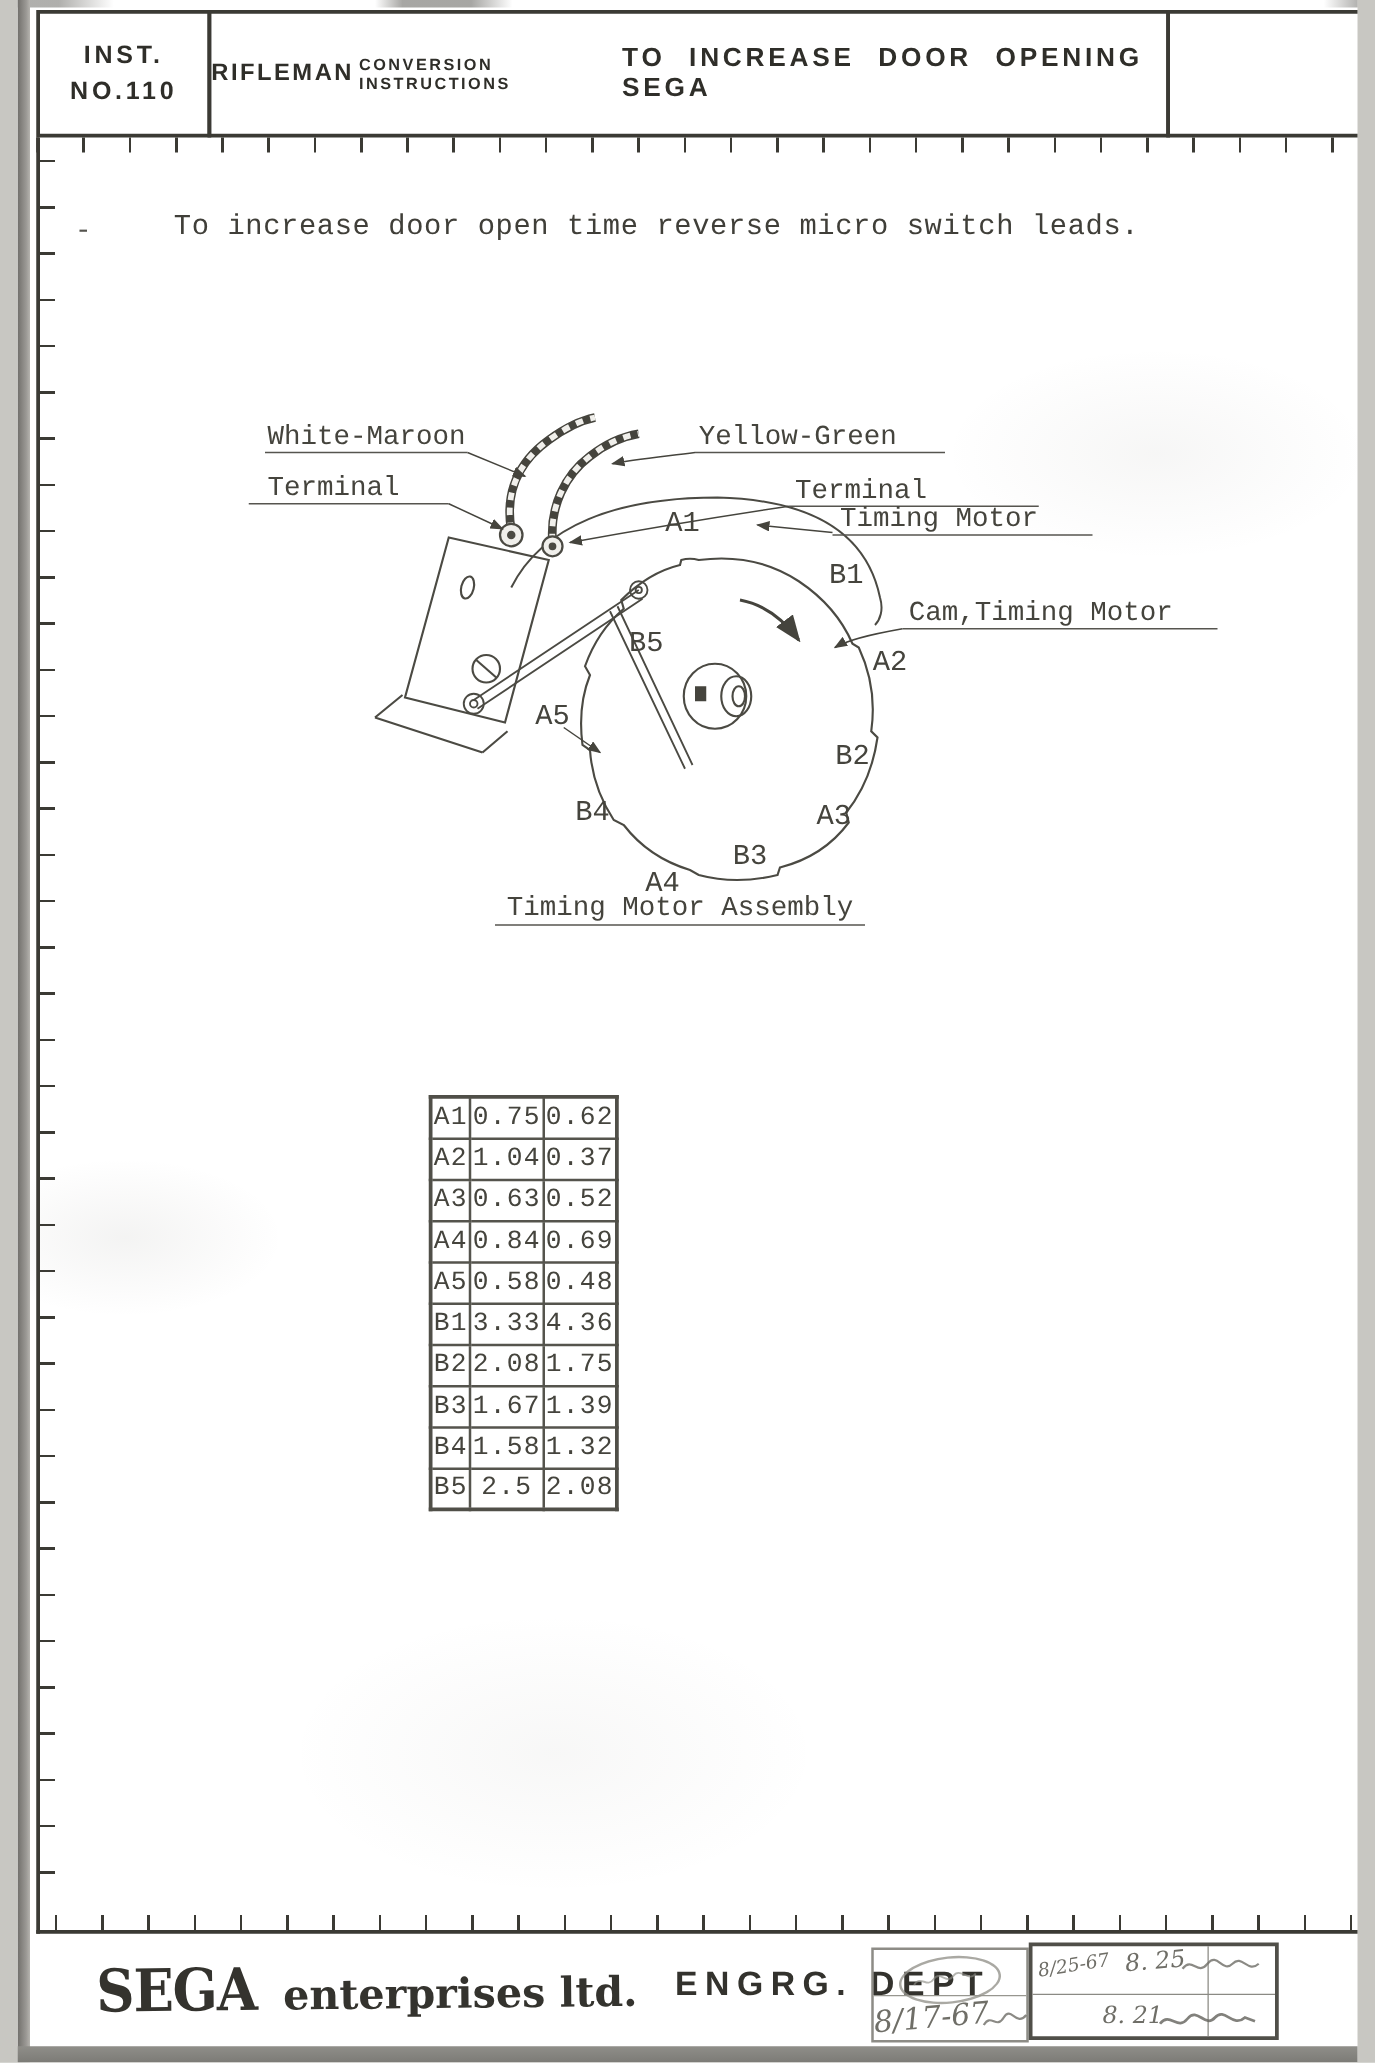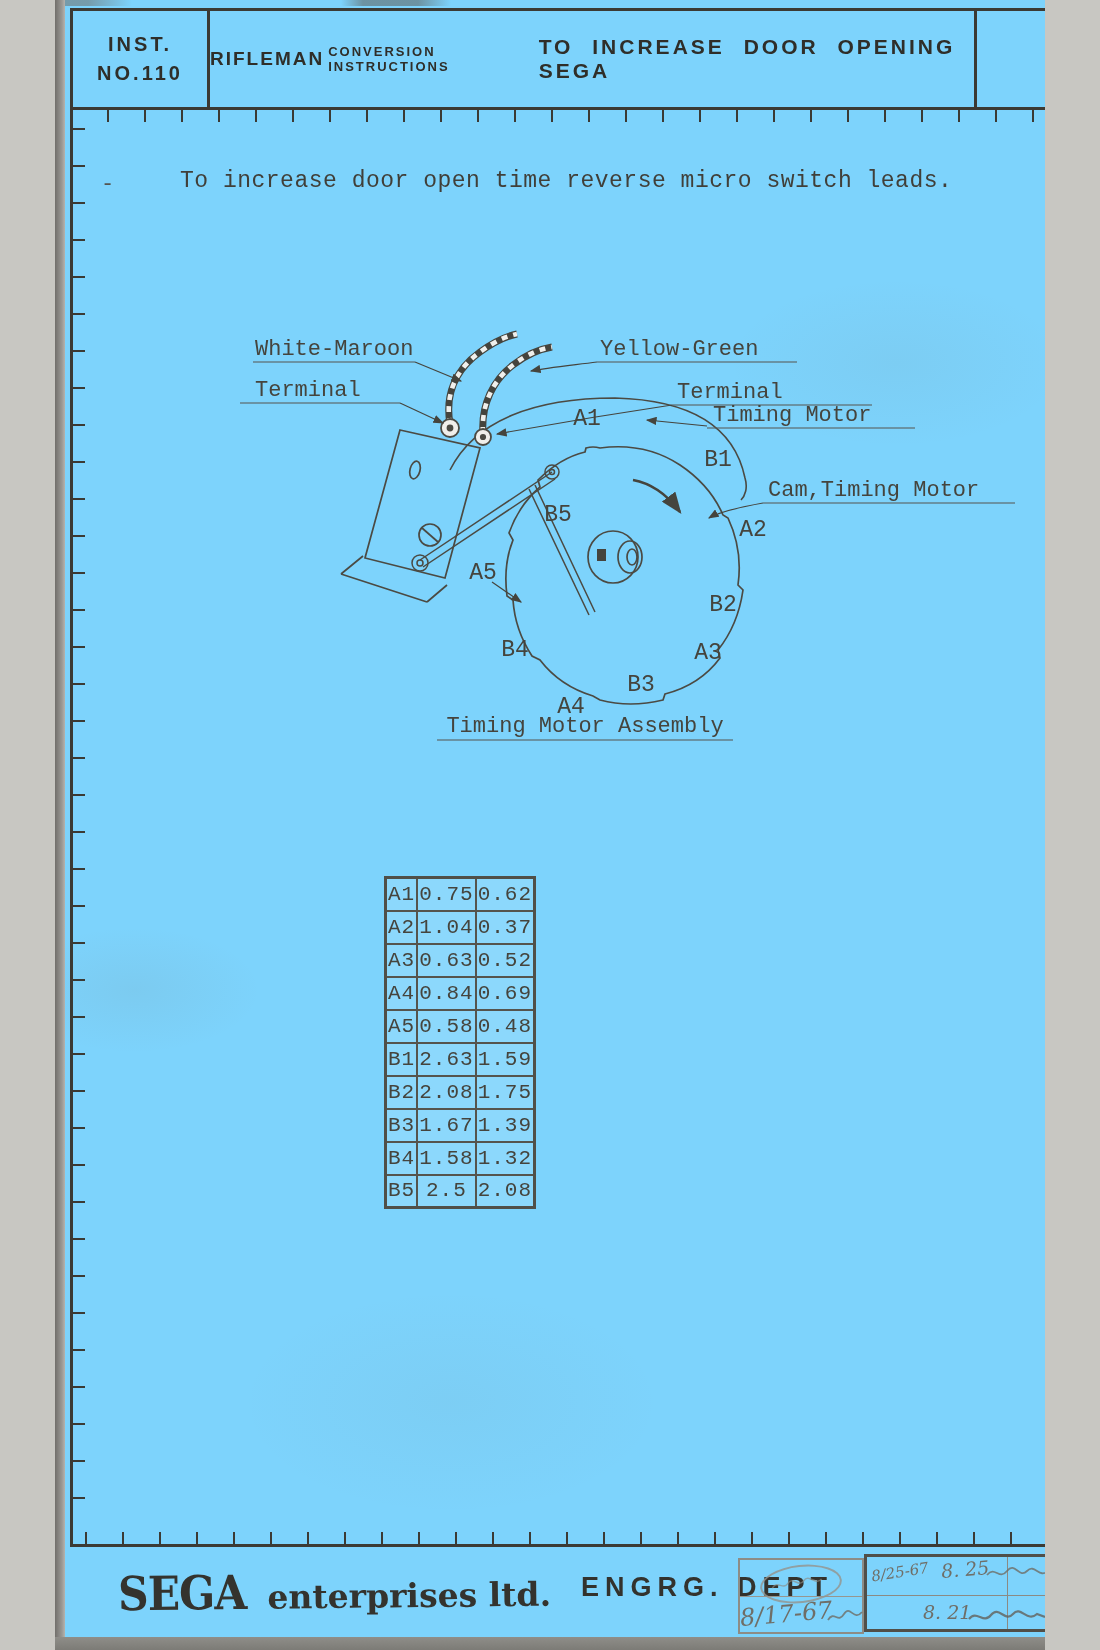--- a/index.html
+++ b/index.html
@@ -1,18 +1,18 @@
 <!DOCTYPE html>
 <html><head>
 <meta charset="utf-8">
 <style>
   html,body{margin:0;padding:0;background:#c8c7c2;}
   .page{
-    position:relative;width:990px;height:1650px;margin:0 auto;
-    background:#7dd3fc;overflow:hidden;
+    position:relative;width:1072px;height:1650px;margin:0 auto;
+    background:#ffffff;overflow:hidden;
     font-family:"Liberation Mono","DejaVu Sans Mono",monospace;
     color:#45443d;
   }
   .page::before{ 
     content:"";position:absolute;inset:0;pointer-events:none;
     background:
       radial-gradient(ellipse 180px 90px at 8% 60%, rgba(110,108,100,.08), transparent 70%),
       radial-gradient(ellipse 240px 120px at 85% 22%, rgba(110,108,100,.06), transparent 70%),
       radial-gradient(ellipse 300px 160px at 40% 85%, rgba(110,108,100,.05), transparent 70%);
   }
@@ -236,22 +236,22 @@
       <td class="cell">0.84</td>
       <td class="cell">0.69</td>
     </tr>
     <tr>
       <td class="cell">A5</td>
       <td class="cell">0.58</td>
       <td class="cell">0.48</td>
     </tr>
     <tr>
       <td class="cell">B1</td>
-      <td class="cell">2.63</td>
-      <td class="cell">1.59</td>
+      <td class="cell">3.33</td>
+      <td class="cell">4.36</td>
     </tr>
     <tr>
       <td class="cell">B2</td>
       <td class="cell">2.08</td>
       <td class="cell">1.75</td>
     </tr>
     <tr>
       <td class="cell">B3</td>
       <td class="cell">1.67</td>
       <td class="cell">1.39</td>

